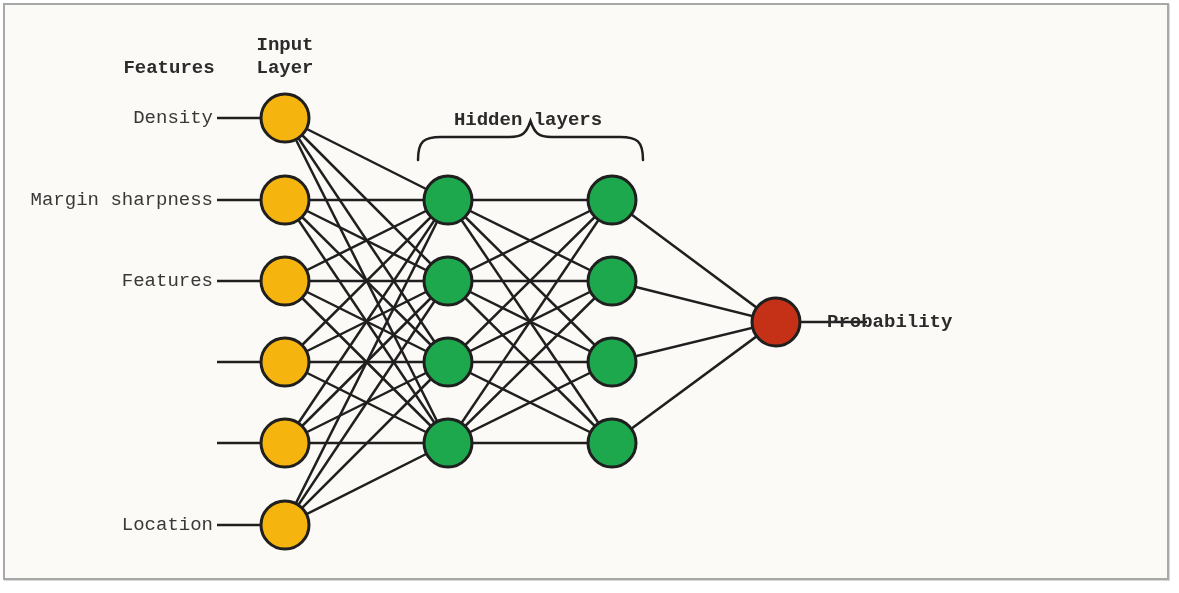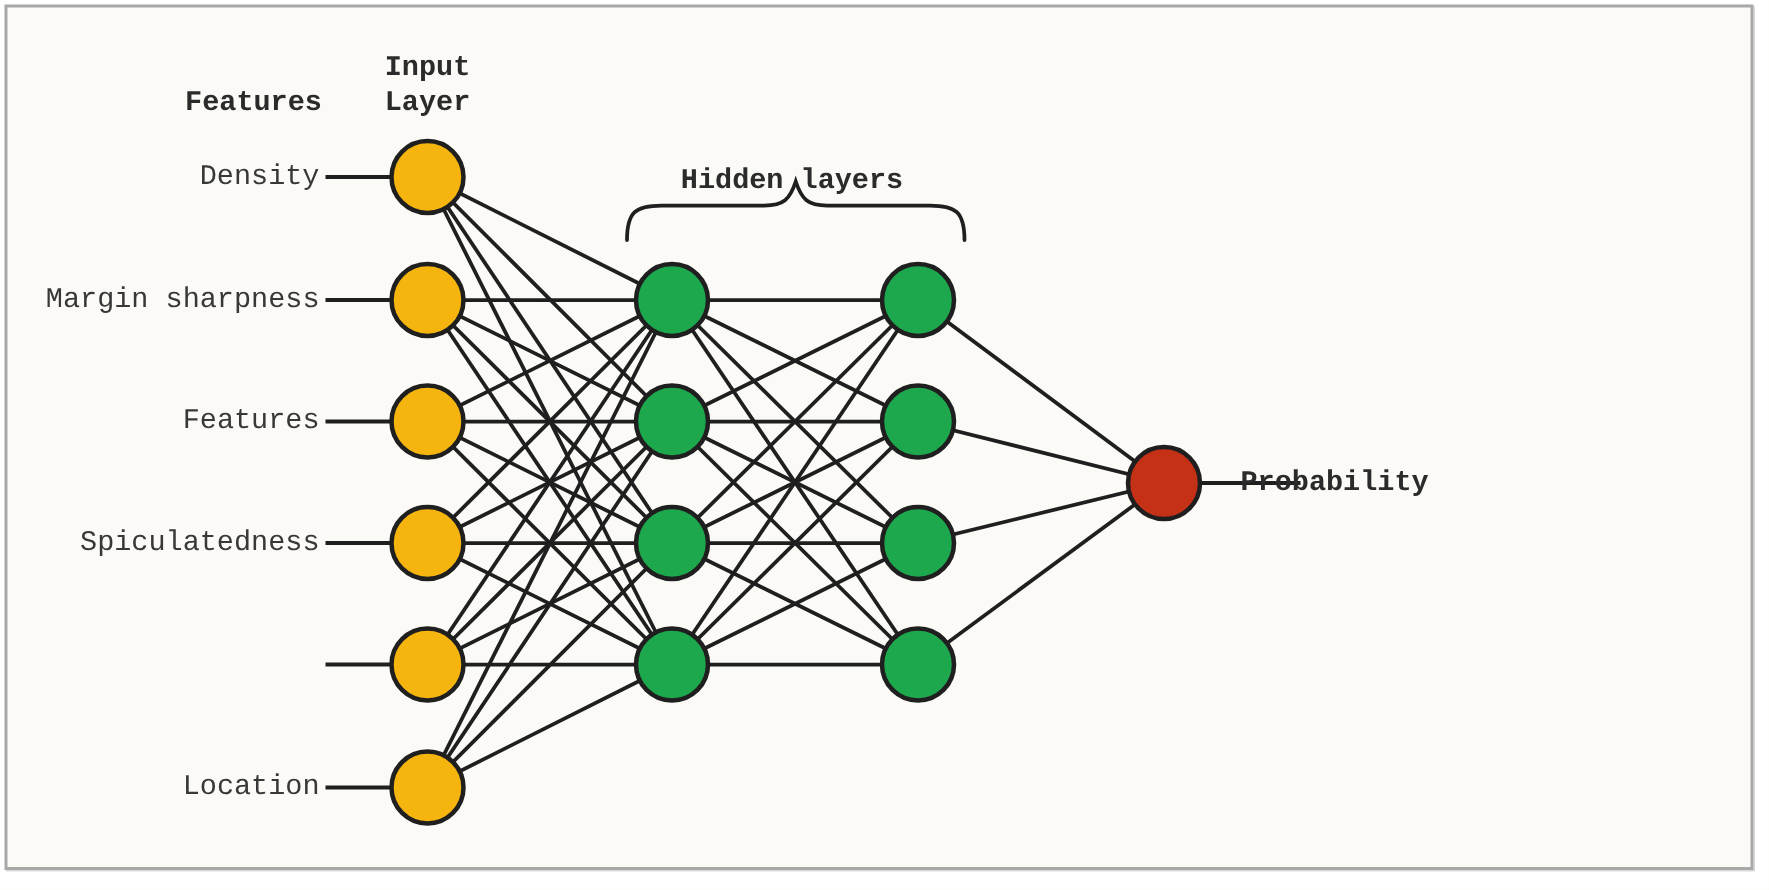--- a/index.html
+++ b/index.html
@@ -153,18 +153,17 @@
   <div class="lbl bold features-heading">Features</div>
 
   <div class="lbl bold input-layer-heading">Input
 Layer</div>
 
   <div class="lbl bold hidden-layers-heading">Hidden layers</div>
 
   <div class="lbl feature-label" style="top:118px">Density</div>
   <div class="lbl feature-label" style="top:200px">Margin sharpness</div>
   <div class="lbl feature-label" style="top:281px">Features</div>
-  <div class="lbl feature-label" style="top:362px">Spiculatedness</div>
   <div class="lbl feature-label" style="top:525px">Location</div>
 
   <div class="lbl bold probability-label">Probability</div>
 
 </div>
 
 </body></html>

